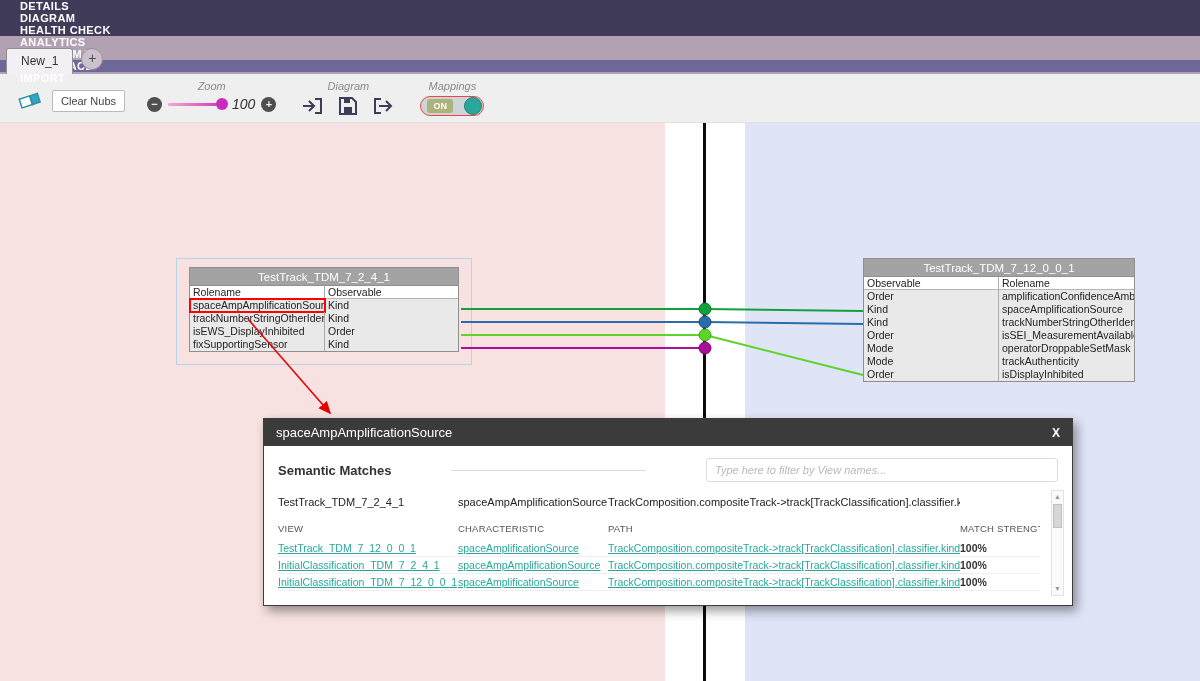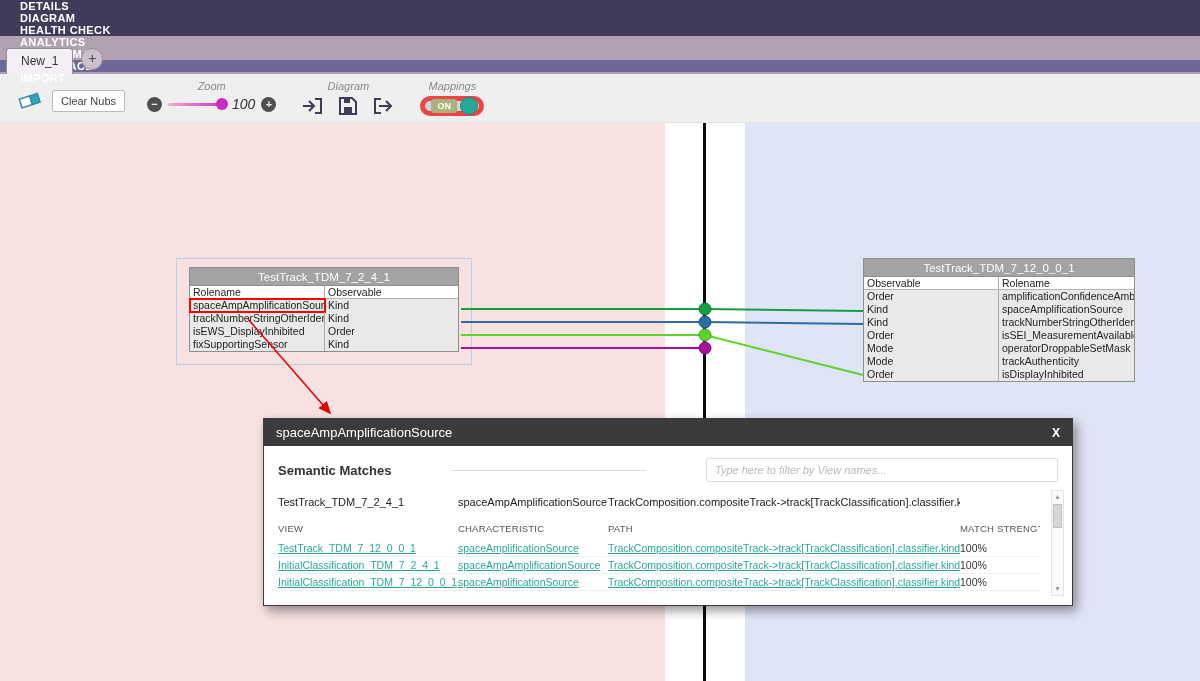--- a/index.html
+++ b/index.html
@@ -30,21 +30,21 @@
   .tb-label { font-style: italic; font-size: 11px; color: #8a8a8a; margin-bottom: 4px; }
   .tb-controls { display: flex; align-items: center; gap: 6px; }
   .circle-btn { width: 15px; height: 15px; border-radius: 50%; background: #4f4f4f; border: none; color: #efefef;
                 font-size: 11px; line-height: 13px; text-align: center; padding: 0; cursor: pointer; font-weight: bold; }
   .slider { position: relative; width: 58px; height: 12px; cursor: pointer; }
   .slider-track { position: absolute; top: 5px; left: 0; right: 0; height: 3px; border-radius: 2px;
                   background: linear-gradient(90deg, #f2aacd, #cf2bbf); }
   .slider-handle { position: absolute; right: -2px; top: 0; width: 12px; height: 12px; border-radius: 50%;
                    background: #c92bc0; }
   .zoom-value { font-size: 14px; color: #333; font-style: italic; }
-  .toggle { width: 64px; height: 20px; border-radius: 11px; background: #cdd5d9; border: 5px solid #ef4444;
+  .toggle { width: 64px; height: 20px; border-radius: 11px; background: #cdd5d9; border: 1px solid #ef4444;
             display: flex; align-items: center; justify-content: space-between; padding: 0 1px; cursor: pointer; }
   .toggle-state { background: #a9b37b; color: #fff; font-size: 9px; font-weight: bold;
                   padding: 2px 6px; border-radius: 3px; margin-left: 5px; }
   .toggle-knob { width: 18px; height: 18px; border-radius: 50%; background: #2aa79b; border: 1px solid #1d8478; }
 
   
   .canvas { position: relative; height: 566px; background: #fff; }
   .canvas-left { position: absolute; left: 0; top: 0; width: 665px; height: 100%; background: #f7e1e1; }
   .canvas-right { position: absolute; left: 745px; top: 0; right: 0; height: 100%; background: #e0e4f7; }
   .center-divider { position: absolute; left: 703px; top: 0; width: 3px; height: 100%; background: #0b0b0b; z-index: 1; }
@@ -76,21 +76,21 @@
   .dlg-filter { width: 352px; height: 24px; border: 1px solid #ddd; border-radius: 3px; padding: 0 8px;
                 font-size: 11px; font-family: inherit; color: #444; outline: none; }
   .dlg-filter::placeholder { font-style: italic; color: #b9b9b9; }
   .dlg-grid { display: grid; grid-template-columns: 180px 150px 352px 1fr; margin-right: 18px; align-items: center; }
   .dlg-grid > * { white-space: nowrap; overflow: hidden; }
   .dlg-context { margin-top: 14px; font-size: 11px; color: #222; }
   .dlg-cols { margin-top: 15px; font-size: 9.5px; color: #555; letter-spacing: .2px; }
   .dlg-rows { margin-top: 6px; }
   .dlg-match { height: 17px; font-size: 10.5px; border-bottom: 1px solid #efefef; }
   .dlg-match a { color: #2aa79b; text-decoration: underline; cursor: pointer; }
-  .dlg-match .strength { color: #333; }
+  .dlg-match .strength { color: #333; font-weight: bold; }
   .dlg-scroll { position: absolute; right: 8px; top: 44px; width: 13px; height: 106px;
                 background: #fafafa; border: 1px solid #e3e3e3; }
   .scroll-arrow { position: absolute; left: 0; width: 11px; height: 12px; font-size: 7px; color: #999;
                   text-align: center; line-height: 12px; cursor: pointer; }
   .scroll-up { top: 0; }
   .scroll-down { bottom: 0; }
   .scroll-thumb { position: absolute; top: 13px; left: 1px; width: 9px; height: 24px;
                   background: #d6d6d6; border: 1px solid #c0c0c0; cursor: grab; }
 </style>
 </head>

